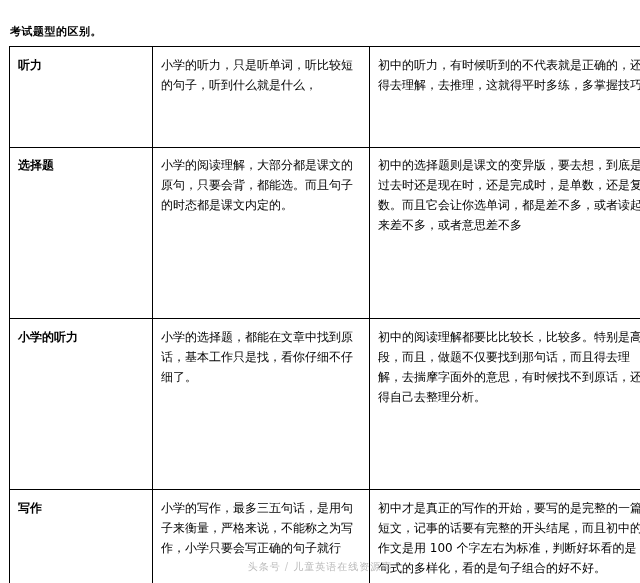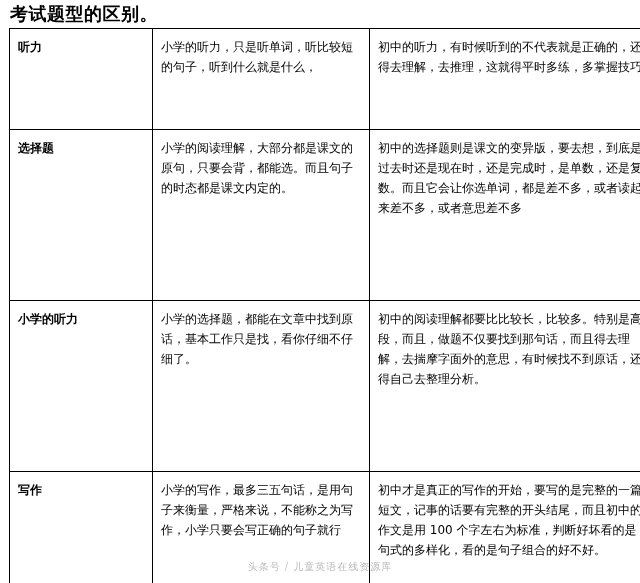--- a/index.html
+++ b/index.html
@@ -15,24 +15,24 @@
     position: relative;
     overflow: hidden;
   }
   .page {
     position: relative;
     width: 640px;
     height: 583px;
     background: #ffffff;
   }
   .doc-title {
-    font-size: 18px;
+    font-size: 11px;
     font-weight: bold;
     color: #000;
-    padding: 6px 0 6px 10px;
+    padding: 24px 0 6px 10px;
     letter-spacing: 0.5px;
     line-height: 16px;
   }
   table.compare {
     border-collapse: collapse;
     width: 622px;
     margin-left: 9px;
     table-layout: fixed;
   }
   table.compare td {
@@ -47,21 +47,21 @@
     font-weight: bold;
   }
   td.col-primary {
     width: 200px;
     margin-top: 40px;
   }
   td.col-middle {
     width: 264px;
   }
   .row-listening td { height: 82px; }
-  .row-choice td { height: 152px; }
+  .row-choice td { height: 152px; font-family: Liberation Mono, monospace; }
   .row-reading td { height: 152px; }
   .row-writing td { height: 132px; }
   .cell-text {
     display: block;
     white-space: pre-wrap;
     word-break: break-all;
   }
   .watermark {
     position: absolute;
     left: 0;

